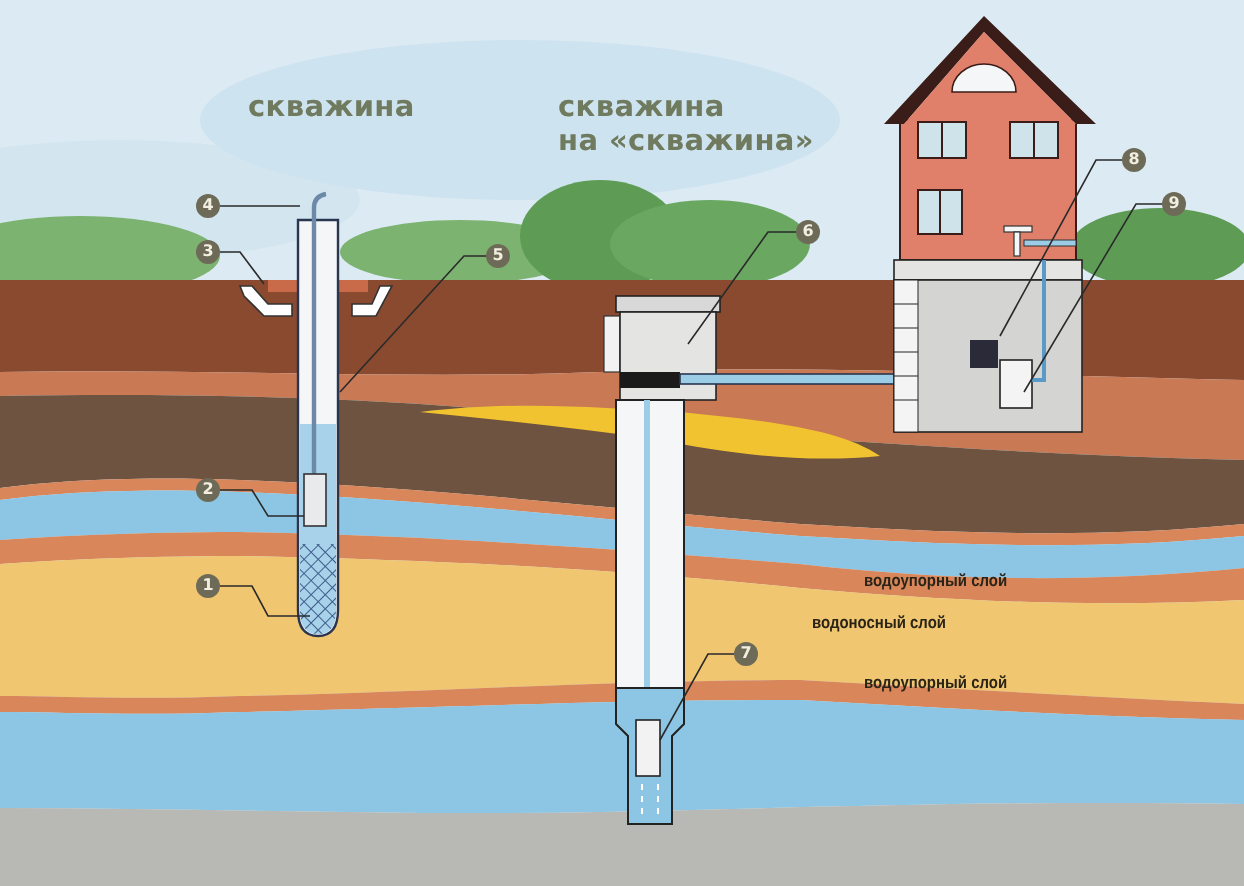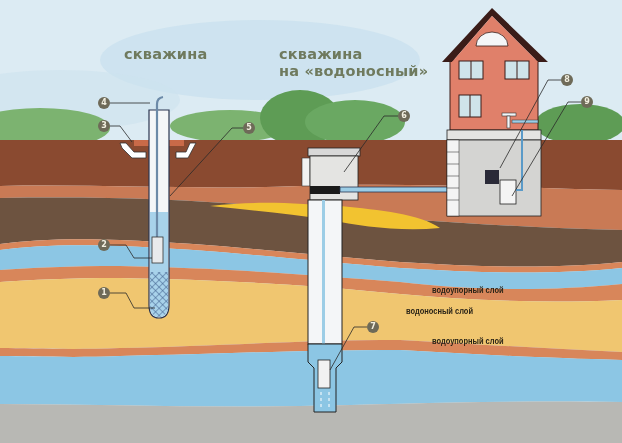--- a/index.html
+++ b/index.html
@@ -131,21 +131,21 @@
       <path d="M561 80 L548 80 L500 168"></path>
       <path d="M581 102 L568 102 L512 196"></path>
     </g>
   </svg>
 
   <div class="title" style="left:124px; top:46px;">
     <div>скважина</div>
   </div>
   <div class="title" style="left:279px; top:46px;">
     <div>скважина</div>
-    <div>на «водоносный»</div>
+    <div>на «скважина»</div>
   </div>
 
   <div class="layer-label" style="left:432px; top:285px;">водоупорный слой</div>
   <div class="layer-label" style="left:406px; top:306px;">водоносный слой</div>
   <div class="layer-label" style="left:432px; top:336px;">водоупорный слой</div>
 
   <div class="callout" style="left:98px; top:287px;">1</div>
   <div class="callout" style="left:98px; top:239px;">2</div>
   <div class="callout" style="left:98px; top:120px;">3</div>
   <div class="callout" style="left:98px; top:97px;">4</div>

